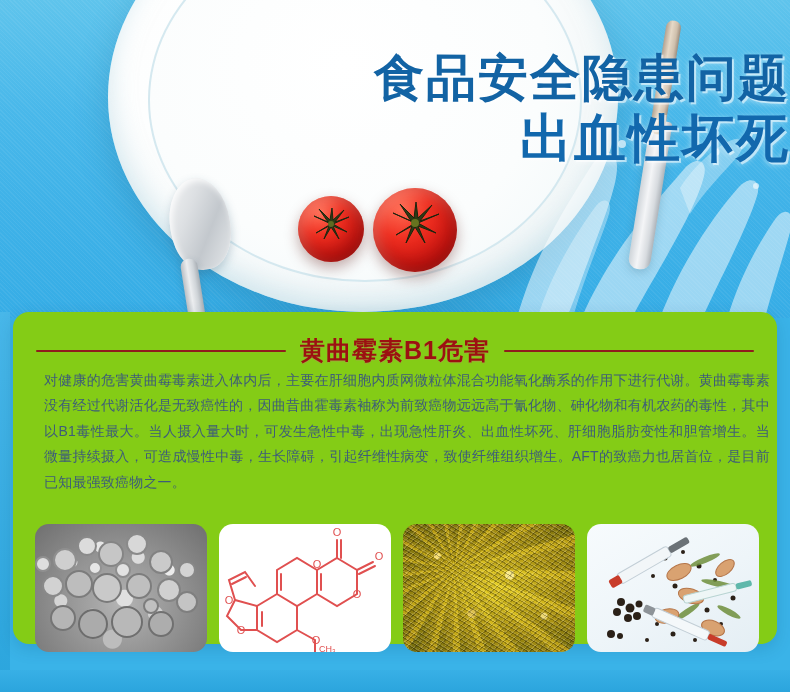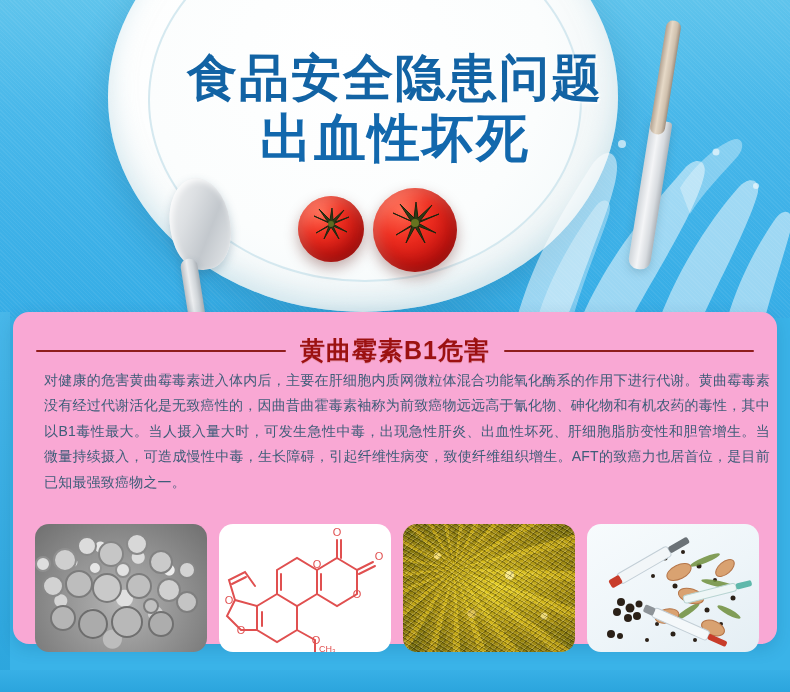--- a/index.html
+++ b/index.html
@@ -65,33 +65,33 @@
   .tomato{
     position:absolute;border-radius:50%;
     background:radial-gradient(circle at 34% 26%,#ff6a52 0%,#ef2f21 34%,#cf1510 68%,#9d0b0a 100%);
     box-shadow:0 6px 14px rgba(90,20,15,.35), inset -6px -8px 18px rgba(110,10,10,.45), inset 5px 6px 14px rgba(255,170,150,.45);
   }
   .tomato.small{left:298px;top:196px;width:66px;height:66px;}
   .tomato.big{left:373px;top:188px;width:84px;height:84px;}
   .stem{position:absolute;left:50%;top:42%;transform:translate(-50%,-50%);}
 
   
-  .title-wrap{position:absolute;left:0;top:52px;width:790px;text-align:center;z-index:6;}
+  .title-wrap{position:absolute;left:0;top:52px;width:790px;text-align:right;z-index:6;}
   .title-line1,.title-line2{
     font-family:"Liberation Sans","DejaVu Sans",sans-serif;
     font-weight:bold;color:#1263a4;letter-spacing:2px;line-height:1.06;
     text-shadow:2px 2px 0 rgba(255,255,255,.55), 0 2px 6px rgba(255,255,255,.5);
   }
   .title-line1{font-size:50px;}
   .title-line2{font-size:52px;margin-top:6px;color:#1268ad;}
 
   
   .card{
     position:absolute;left:13px;top:312px;width:764px;height:332px;
-    background:#f9a8d4;border-radius:16px;
+    background:#84cc16;border-radius:16px;
     box-shadow:0 5px 16px rgba(10,70,110,.18);
     z-index:7;
   }
   .section-head{
     position:absolute;left:0;top:22px;width:100%;
     display:flex;align-items:center;justify-content:center;gap:14px;
   }
   .rule{height:2px;background:#8f1d1d;flex:0 0 250px;border-radius:1px;}
   .section-title{
     font-size:25px;font-weight:bold;color:#9c1111;white-space:nowrap;

